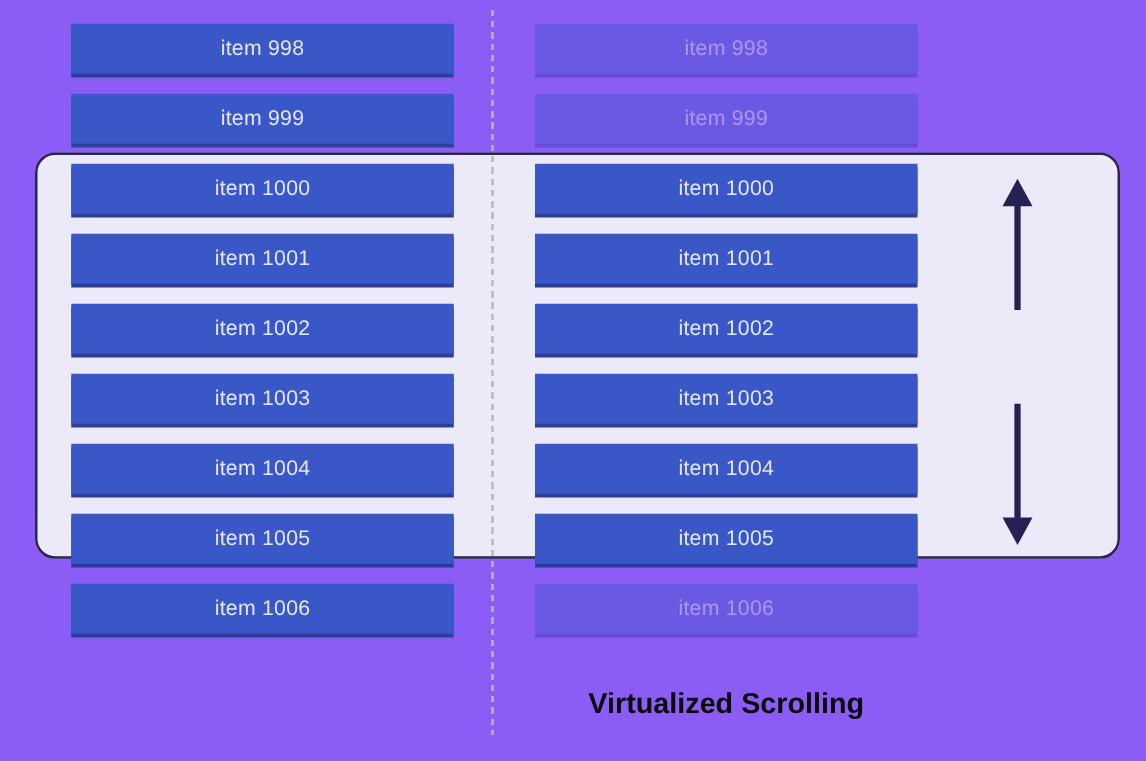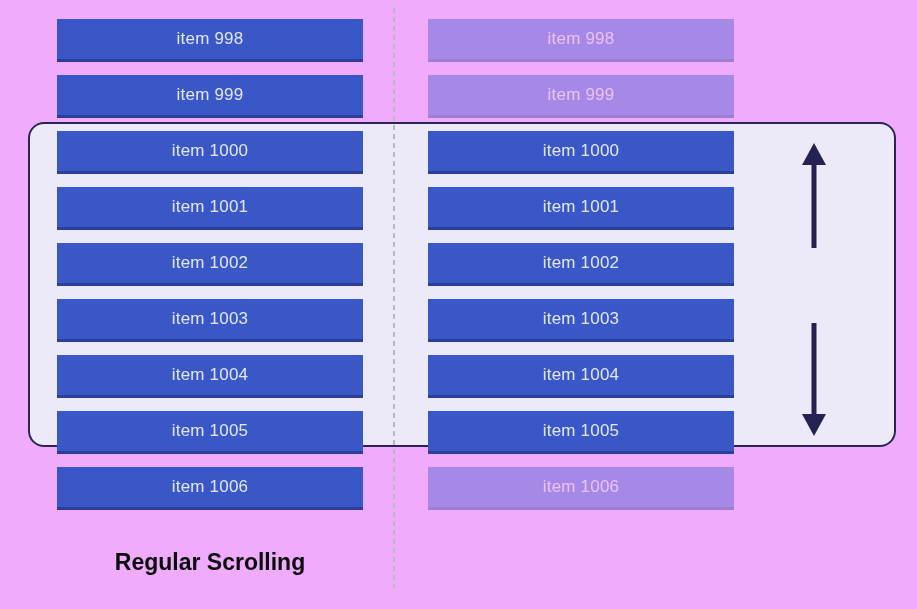--- a/index.html
+++ b/index.html
@@ -1,20 +1,20 @@
 <!DOCTYPE html>
 <html><head>
 <meta charset="utf-8">
 <style>
   html, body { margin: 0; padding: 0; background: #ffffff; }
   .canvas {
     position: relative;
     width: 917px;
     height: 609px;
-    background: #f0abfc;
+    background: #8b5cf6;
     overflow: hidden;
     font-family: "Liberation Sans", sans-serif;
   }
   
   .divider {
     position: absolute;
     left: 393px; top: 8px;
     width: 2px; height: 580px;
     background: repeating-linear-gradient(
       to bottom,
@@ -169,16 +169,16 @@
     </div>
 
   <svg class="arrows" viewBox="0 0 38 305">
     <polygon class="arrow-head" points="19,6 7,28 31,28"></polygon>
     <line class="arrow-line" x1="19" y1="25" x2="19" y2="111"></line>
     <line class="arrow-line" x1="19" y1="186" x2="19" y2="280"></line>
     <polygon class="arrow-head" points="19,299 7,277 31,277"></polygon>
   </svg>
 
 
-  <div class="caption caption-left">Regular Scrolling</div>
 
+  <div class="caption caption-right">Virtualized Scrolling</div>
 
 </div>
 
 </body></html>

